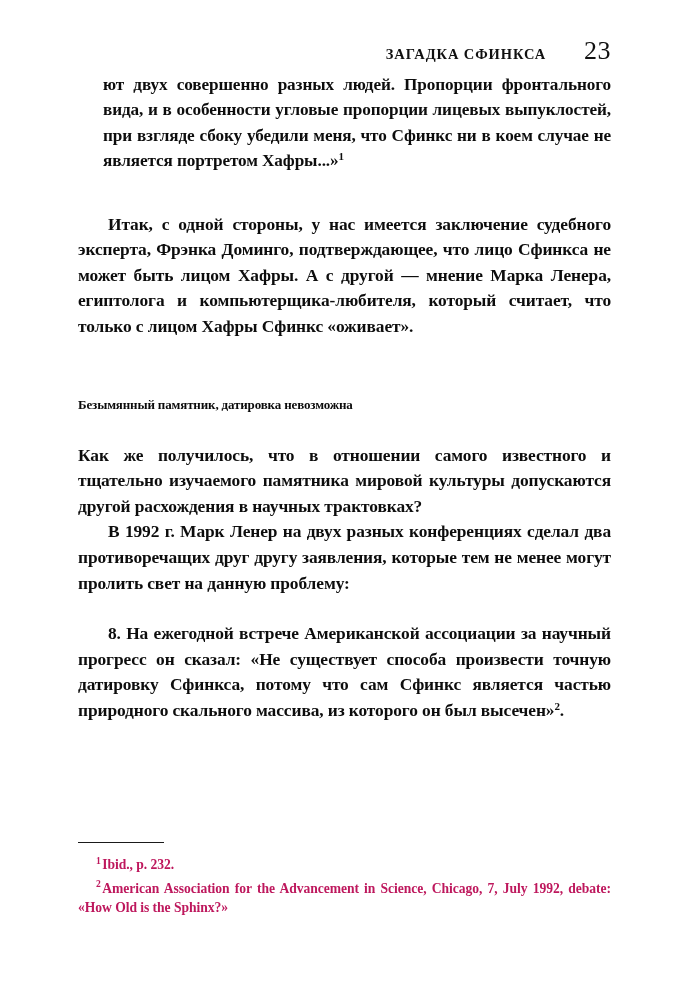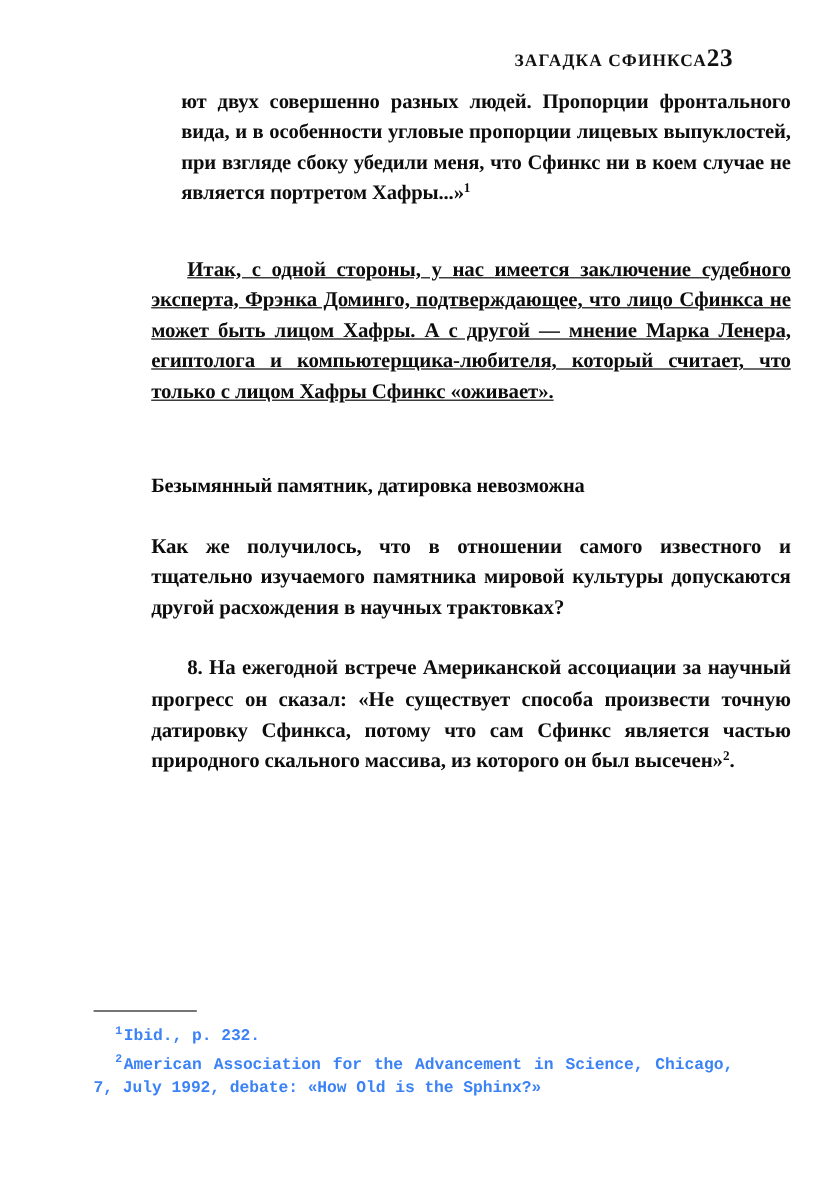--- a/index.html
+++ b/index.html
@@ -37,33 +37,33 @@
   }
   .rh-title {
     font-size: 14.5px;
     letter-spacing: 0.9px;
     font-weight: 700;
     text-transform: uppercase;
     font-family: "Liberation Serif", "DejaVu Serif", serif;
     color: #111;
   }
   .rh-pageno {
-    font-size: 21px;
-    font-weight: 700;
+    font-size: 26px;
+    font-weight: 400;
+    margin-left: 38px;
     color: #111;
     letter-spacing: 0.5px;
   }
 
   
   .column {
     position: absolute;
     left: 78px;
     top: 60px;
     width: 533px;
-    margin-left: 48px;
   }
 
   p {
     margin: 0;
     font-size: 17.4px;
     line-height: 25.6px;
     text-align: justify;
     text-justify: inter-word;
     font-weight: 600;
     letter-spacing: -0.1px;
@@ -77,25 +77,25 @@
   }
   .extract p {
     font-size: 17.2px;
     line-height: 25.4px;
   }
 
   .gap-lg { height: 38px; }
   .gap-md { height: 25px; }
   .gap-sm { height: 14px; }
 
-  .indent { text-indent: 30px; text-decoration: underline; }
+  .indent { text-indent: 30px; }
 
   h2.section-title {
     margin: 0;
-    font-size: 17px;
+    font-size: 13px;
     line-height: 26px;
     font-weight: 700;
     letter-spacing: -0.15px;
     text-align: left;
     color: #0b0b0b;
     font-family: "Liberation Serif", "DejaVu Serif", serif;
   }
 
   .list-item {
     text-indent: 30px;
@@ -122,22 +122,21 @@
     margin: 0 0 12px 0;
   }
   .fn {
     margin: 0 0 4px 0;
     font-size: 13.6px;
     line-height: 19.5px;
     text-align: justify;
     font-weight: 600;
     text-indent: 18px;
     letter-spacing: -0.05px;
-    color: #3b82f6;
-    font-family: Liberation Mono, monospace;
+    color: #be185d;
   }
   .fn sup {
     font-size: 9.6px;
     vertical-align: 0.55em;
     margin-right: 1.5px;
   }
   .fn.second { text-indent: 18px; }
 </style>
 </head>
 <body>
@@ -161,20 +160,21 @@
 
     <div class="gap-lg"></div>
     <div class="gap-sm"></div>
 
     <h2 class="section-title">Безымянный памятник, датировка невозможна</h2>
 
     <div class="gap-md"></div>
 
     <p>Как же получилось, что в отношении самого известного и тщательно изучаемого памятника мировой культуры допускаются другой расхождения в научных трактовках?</p>
 
+    <p class="indent">В 1992 г. Марк Ленер на двух разных конференциях сделал два противоречащих друг другу заявления, которые тем не менее могут пролить свет на данную проблему:</p>
 
     <div class="gap-md"></div>
 
     <p class="list-item"><span>8. На ежегодной встрече Американской ассоциации за научный прогресс он сказал: «Не существует способа произвести точную датировку Сфинкса, потому что сам Сфинкс является частью природного скального массива, из которого он был высечен»</span><sup>2</sup><span>.</span></p>
 
 
   </div>
 
   <div class="footnotes">
     <div class="fn-rule"></div>

